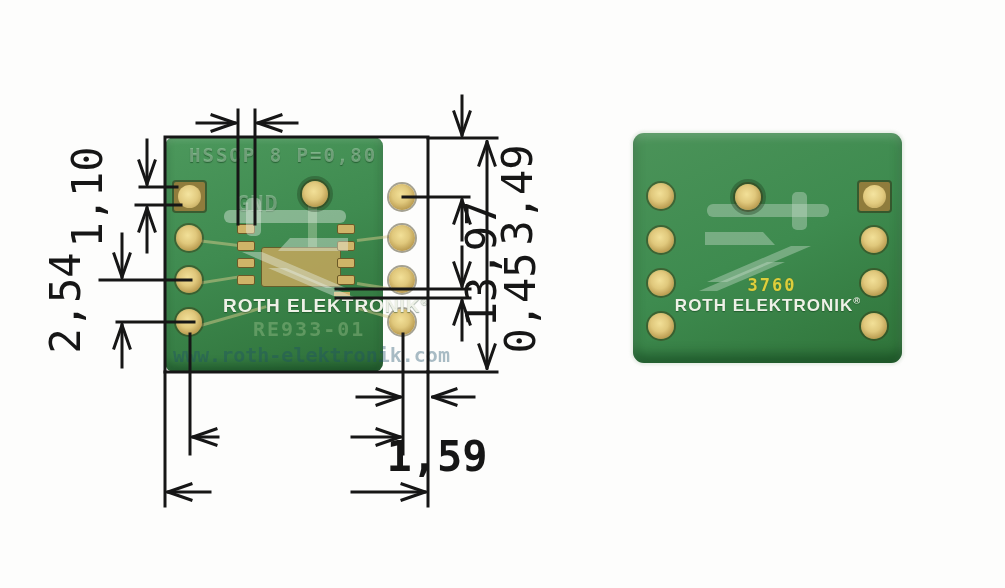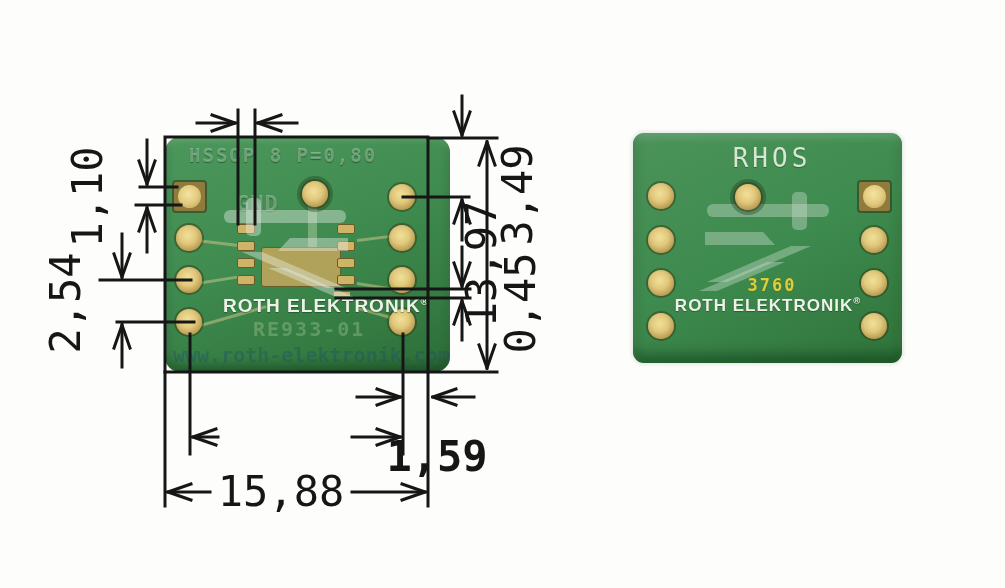--- a/index.html
+++ b/index.html
@@ -1,21 +1,21 @@
 <!DOCTYPE html>
 <html><head>
 <meta charset="utf-8">
 <style>
   html,body { margin:0; padding:0; background:#ffffff; }
   .stage { position:relative; width:1005px; height:588px; background:#fdfdfc; overflow:hidden;
            font-family:"DejaVu Sans Mono", monospace; }
 
   
   .board { position:absolute; }
-  .board-front { left:165px; top:137px; width:285px; height:235px; border-radius:15px;
+  .board-front { left:165px; top:137px; width:218px; height:235px; border-radius:9px;
     background:linear-gradient(160deg,#4c985c 0%, #3f8b50 45%, #347a41 80%, #2c6b37 100%);
     box-shadow: inset 0 -7px 10px rgba(0,40,12,.38), inset 0 3px 6px rgba(255,255,255,.14); }
   .board-back { left:633px; top:133px; width:269px; height:230px; border-radius:11px;
     background:linear-gradient(155deg,#4b9359 0%, #3e8b4f 50%, #2f7339 100%);
     box-shadow: inset 0 -9px 12px rgba(0,40,12,.42), inset 0 4px 8px rgba(255,255,255,.18), 0 0 3px 2px rgba(210,222,210,.55); }
 
   
   .pad { position:absolute; width:26px; height:26px; border-radius:50%;
     background:radial-gradient(circle at 45% 40%, #f2e098 0%, #e0c87c 40%, #bb9d52 72%, #73612b 100%);
     box-shadow:0 0 0 2px rgba(55,48,16,.45); }
@@ -101,21 +101,20 @@
     <div class="pad" style="left:224px; top:130px;"></div>
     <div class="pad" style="left:224px; top:172px;"></div>
     <div class="pad gndring" style="left:137px; top:44px;"></div>
 
     <div class="silk-white" style="left:58px; top:158px; width:180px; text-align:center; font-size:19px; letter-spacing:1px;"><span>ROTH ELEKTRONIK</span><sup class="reg">®</sup></div>
     <div class="ghost-part" style="left:88px; top:180px; font-size:20px;">RE933-01</div>
     <div class="ghost-url" style="left:8px; top:206px; width:250px; text-align:center; font-size:20px;">www.roth-elektronik.com</div>
   </div>
 
   <div class="board board-back">
-    <div class="silk-white" style="left:69px; top:10px; width:140px; text-align:center; font-size:26px; letter-spacing:4px; font-family:'DejaVu Sans Mono',monospace; font-weight:normal; color:#d6e8d4;">RHOS</div>
 
     <svg class="logo" style="left:62px; top:57px;" width="140" height="115" viewBox="0 0 140 115">
       <use href="#rothlogo" transform="translate(140,0) scale(-1,1)" opacity="0.8"></use>
     </svg>
 
     <div class="pad" style="left:15px; top:50px;"></div>
     <div class="pad" style="left:15px; top:94px;"></div>
     <div class="pad" style="left:15px; top:137px;"></div>
     <div class="pad" style="left:15px; top:180px;"></div>
     <div class="sqpad" style="left:226px; top:49px;">
@@ -173,14 +172,13 @@
     <line x1="210" y1="492" x2="168" y2="492" marker-end="url(#arr)"></line>
     <line x1="352" y1="492" x2="425" y2="492" marker-end="url(#arr)"></line>
   </svg>
 
   <div class="dim rot" style="left:88px;  top:197px;">1,10</div>
   <div class="dim rot" style="left:66px;  top:303px;">2,54</div>
   <div class="dim rot" style="left:518px; top:195px;">3,49</div>
   <div class="dim rot" style="left:482px; top:264px;">13,97</div>
   <div class="dim rot" style="left:521px; top:303px;">0,45</div>
   <div class="dim" style="left:437px; top:457px;font-weight:bold;">1,59</div>
-  <div class="dim" style="left:281px; top:492px;">15,88</div>
 </div>
 
 </body></html>

